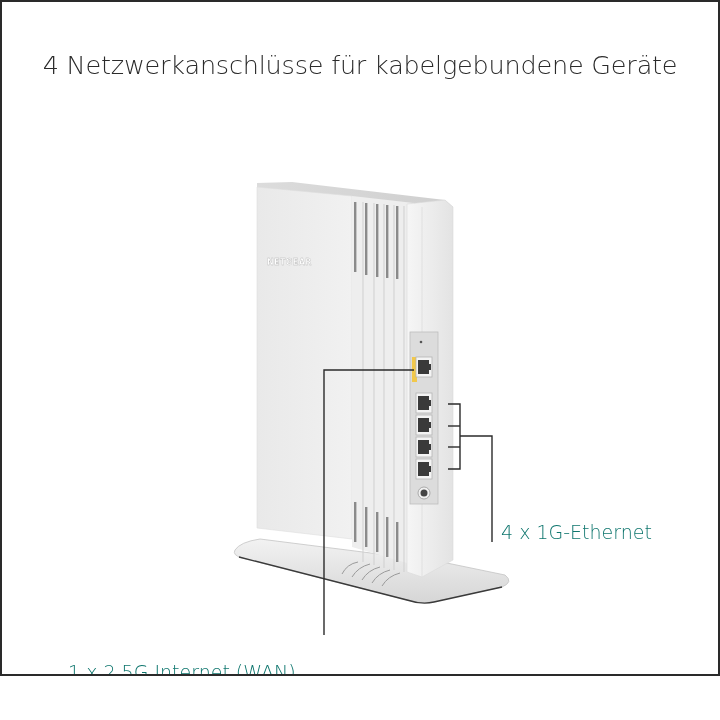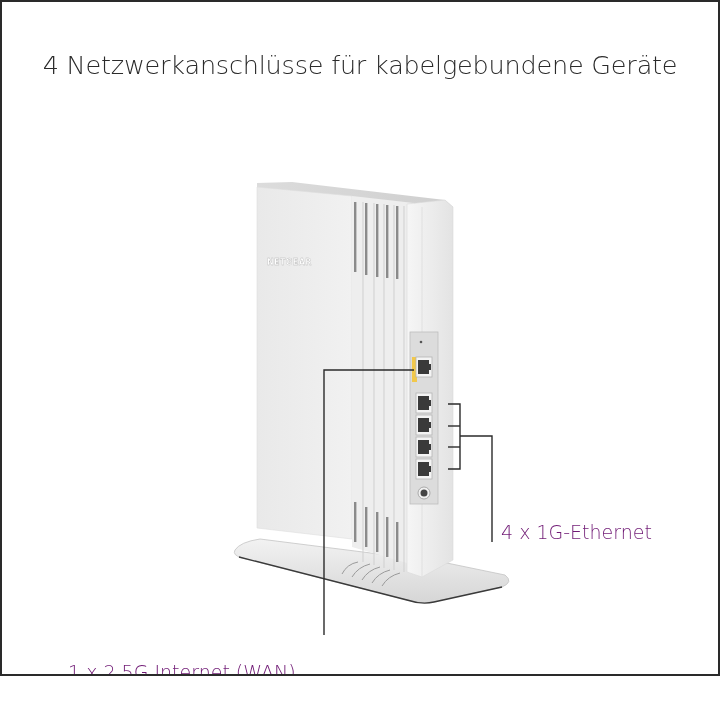--- a/index.html
+++ b/index.html
@@ -27,21 +27,21 @@
       text-align: center;
       font-size: 25.5px;
       font-weight: 300;
       letter-spacing: -0.2px;
       color: #2b2b2b;
     }
     .label {
       position: absolute;
       font-size: 19px;
       font-weight: 300;
-      color: #701a75;
+      color: #0f766e;
       white-space: nowrap;
     }
     .label-lan { left: 499px; top: 519px; }
     .label-wan { left: 66px; top: 613px; margin-top: 46px; }
 
     svg.scene {
       position: absolute;
       top: 0;
       left: 0;
     }

